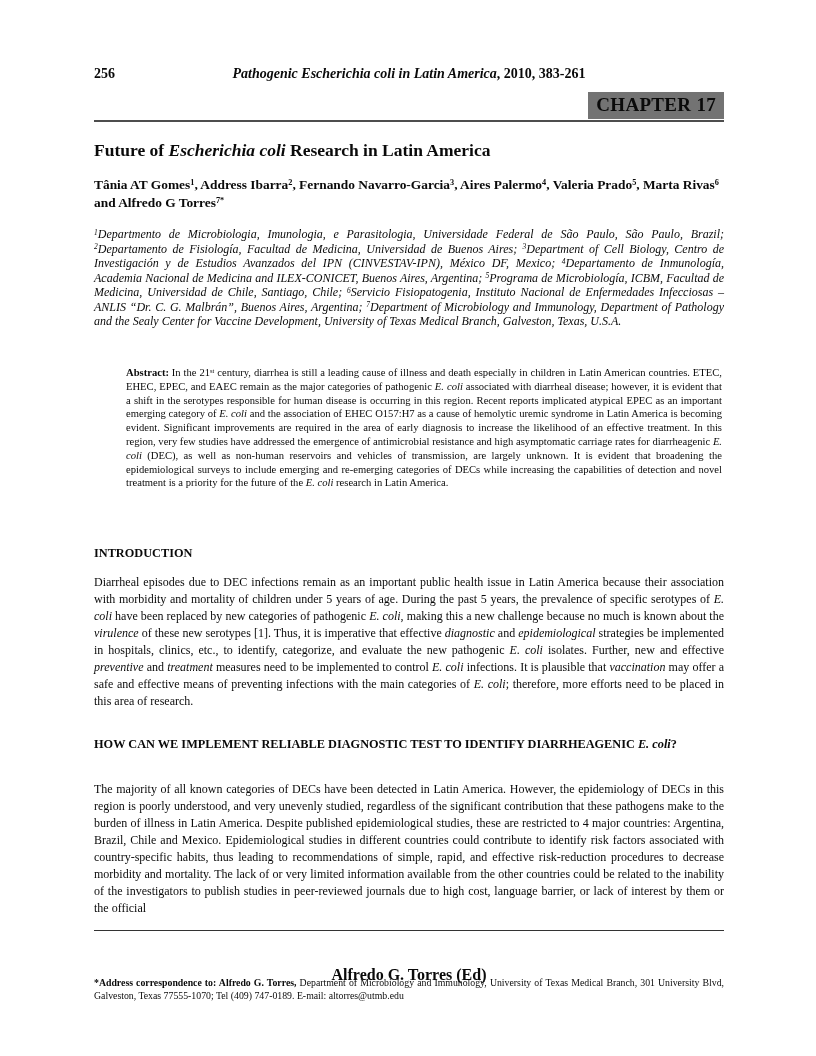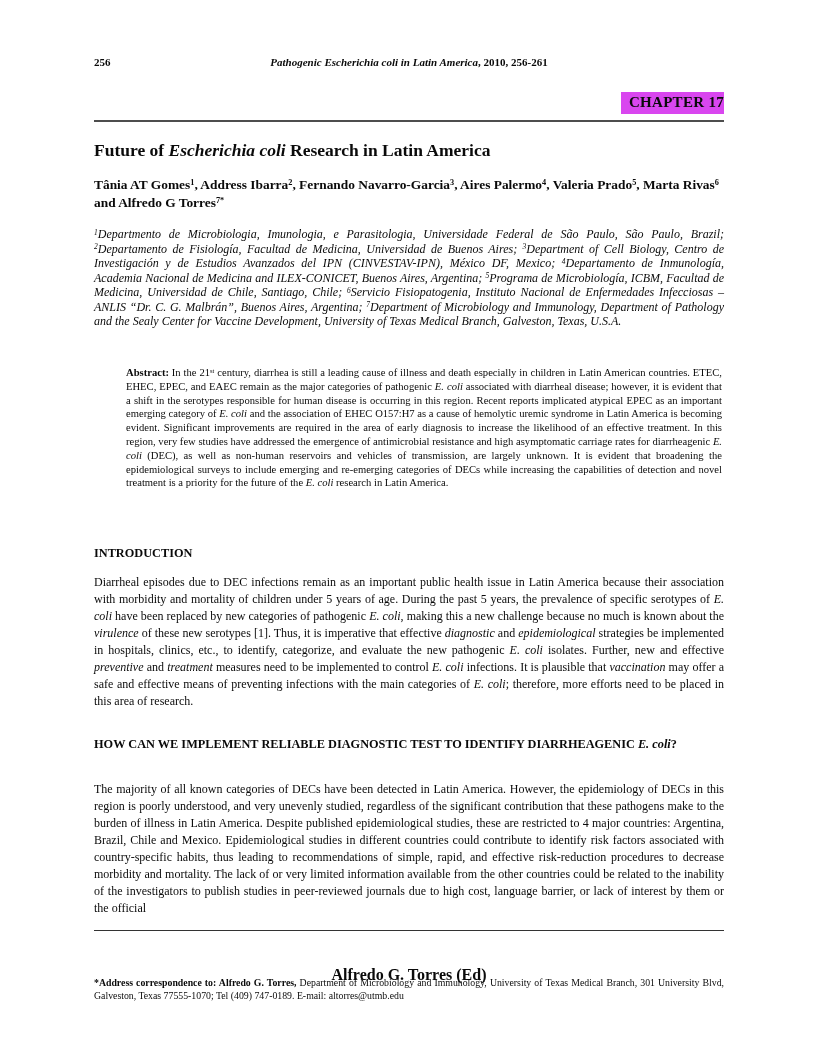--- a/index.html
+++ b/index.html
@@ -8,31 +8,31 @@
     width: 816px;
     height: 1056px;
     margin: 0 auto;
     background: #ffffff;
     font-family: "Liberation Serif", serif;
     color: #0a0a0a;
     overflow: hidden;
   }
   .abs { position: absolute; left: 94px; width: 630px; }
 
-  .header-row { top: 56px; font-size: 11px; font-weight: bold; }
+  .header-row { top: 66px; font-size: 14px; font-weight: bold; }
   .page-num { position: absolute; left: 0; top: 0; }
   .running-title { text-align: center; }
 
   .chapter-row { top: 92px; text-align: right; }
   .chapter-label {
     display: inline-block;
-    background: #d946ef;
-    font-size: 15px;
+    background: #737373;
+    font-size: 19px;
     font-weight: bold;
-    padding: 2px 0 3px 8px;
+    padding: 2px 8px 3px 8px;
     letter-spacing: 0.3px;
   }
   .rule { top: 120px; border-top: 2px solid #4d4d4d; height: 0; }
 
   .doc-title { top: 140px; font-size: 17.5px; font-weight: bold; }
   .authors { top: 176px; font-size: 13.4px; font-weight: bold; line-height: 18px; }
   .affiliations { top: 227px; font-size: 12px; font-style: italic; line-height: 14.5px; text-align: justify; }
 
   .abstract { top: 366px; left: 126px; width: 596px; font-size: 10.6px; line-height: 13.8px; text-align: justify; }
 
@@ -51,21 +51,21 @@
 
   sup { font-size: 0.62em; vertical-align: baseline; position: relative; top: -0.45em; line-height: 0; }
 </style>
 </head>
 <body>
 
 <div class="page">
 
   <div class="abs header-row">
     <span class="page-num">256</span>
-    <div class="running-title"><span style="font-style: italic;">Pathogenic Escherichia coli in Latin America</span><span>, 2010, 256-261</span></div>
+    <div class="running-title"><span style="font-style: italic;">Pathogenic Escherichia coli in Latin America</span><span>, 2010, 383-261</span></div>
   </div>
 
   <div class="abs chapter-row">
     <span class="chapter-label">CHAPTER 17</span>
   </div>
 
   <div class="abs rule"></div>
 
   <h1 class="abs doc-title" style="margin:0;"><span>Future of </span><span style="font-style: italic; text-align: right;">Escherichia coli</span><span> Research in Latin America</span></h1>
 

